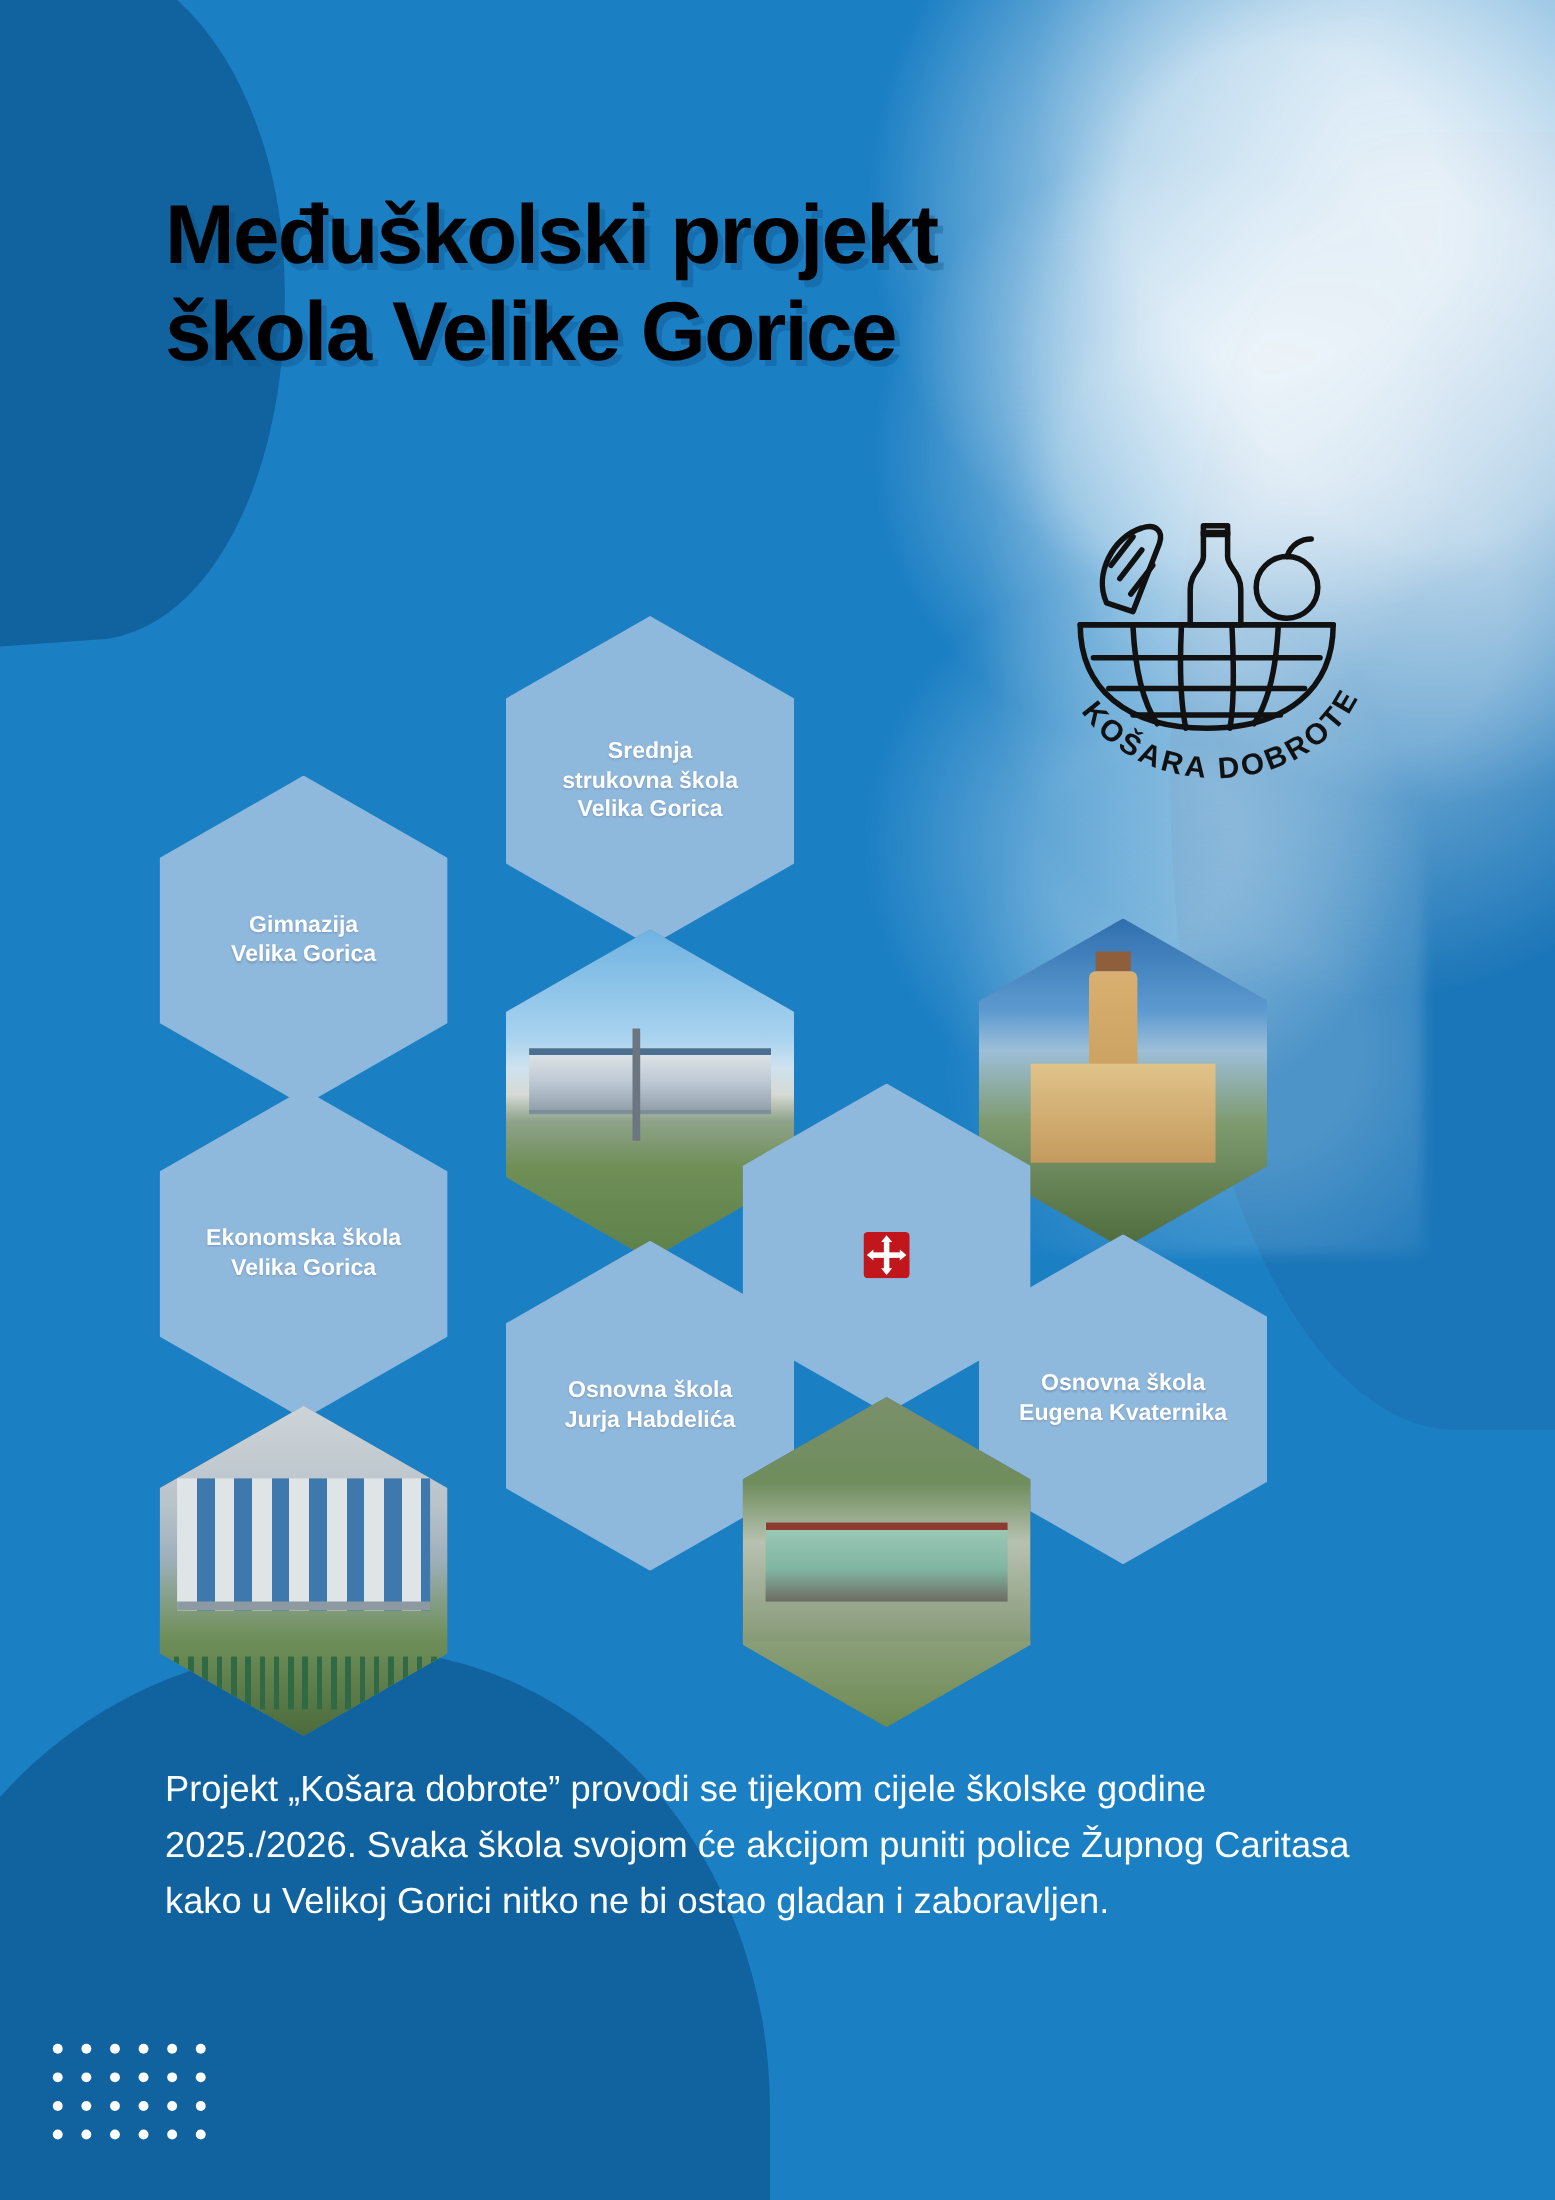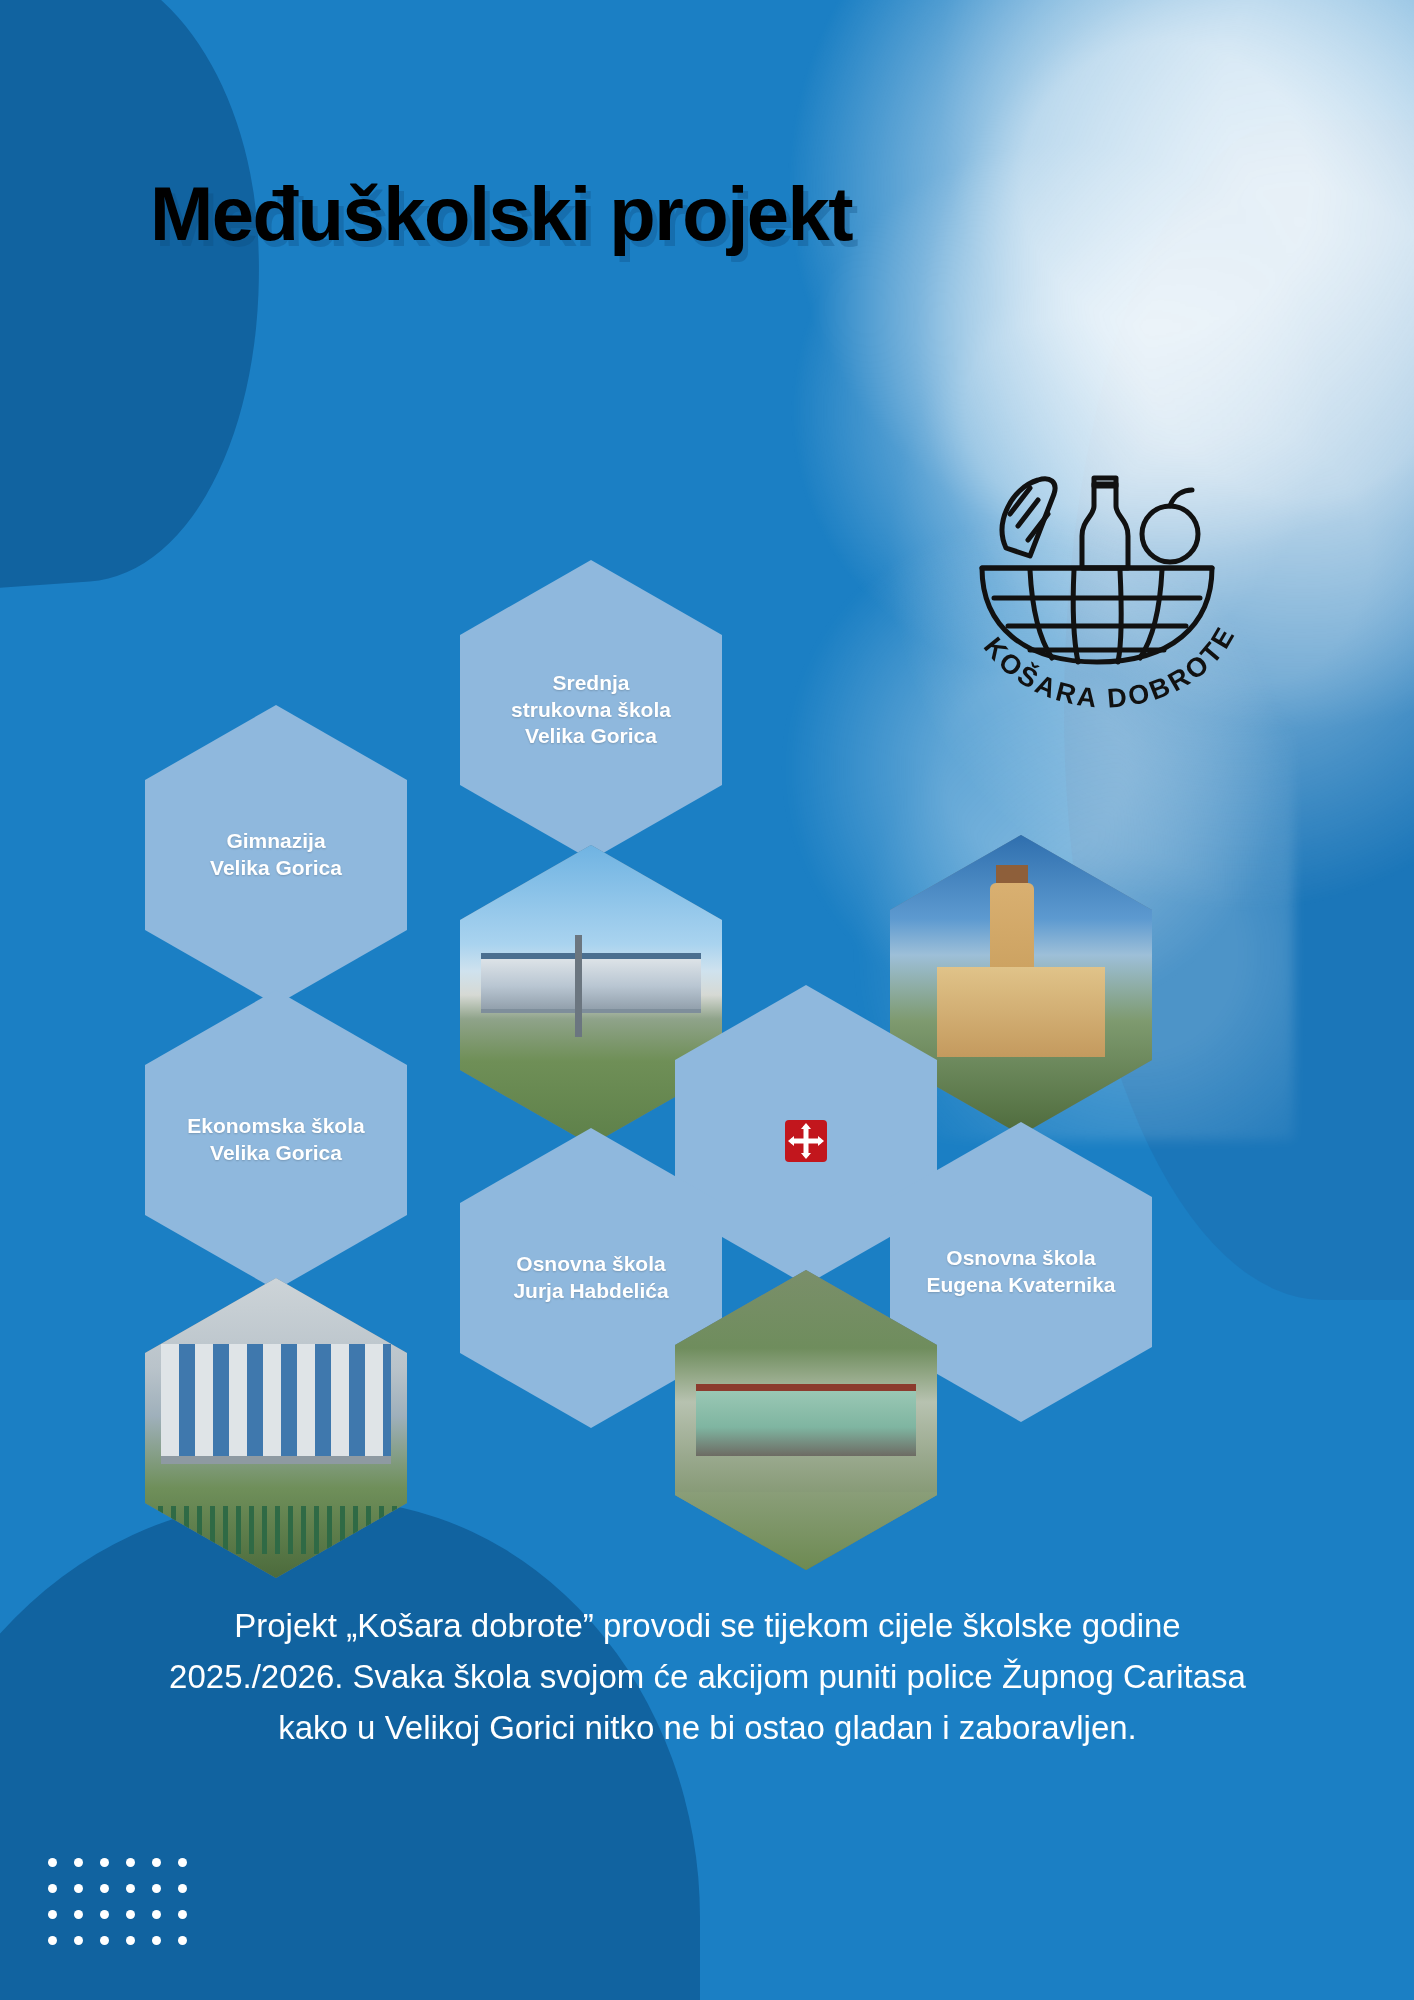--- a/index.html
+++ b/index.html
@@ -201,36 +201,36 @@
 
   
   .para {
     position: absolute;
     left: 150px; top: 1600px;
     width: 1115px;
     z-index: 6;
     color: #ffffff;
     font-size: 33px;
     line-height: 1.55;
-    text-align: center;
   }
 </style>
 </head>
 <body>
 
 <div class="bg-layer">
   <div class="bg-dark-left"></div>
   <div class="bg-dark-right"></div>
   <div class="bg-dark-bottom"></div>
   <div class="bg-cloud"></div>
   <div class="bg-cloud-2"></div>
 </div>
 
 <h1 class="title">
   <span class="l1">Međuškolski projekt</span>
+  <span class="l2">škola Velike Gorice</span>
 </h1>
 
 <div class="logo">
   <svg viewBox="0 0 330 300" aria-hidden="true">
     <g fill="none" stroke="#111111" stroke-width="5" stroke-linecap="round" stroke-linejoin="round">
 
       <path d="M72 118 C60 92 78 58 104 50 C116 46 124 52 120 64 L96 126 Z"></path>
       <path d="M84 96 L104 70 M94 110 L114 84 M76 84 L96 58"></path>
 
       <path d="M160 54 h22 v22 c0 10 12 14 12 30 v32 h-46 V106 c0-16 12-20 12-30 z"></path>

